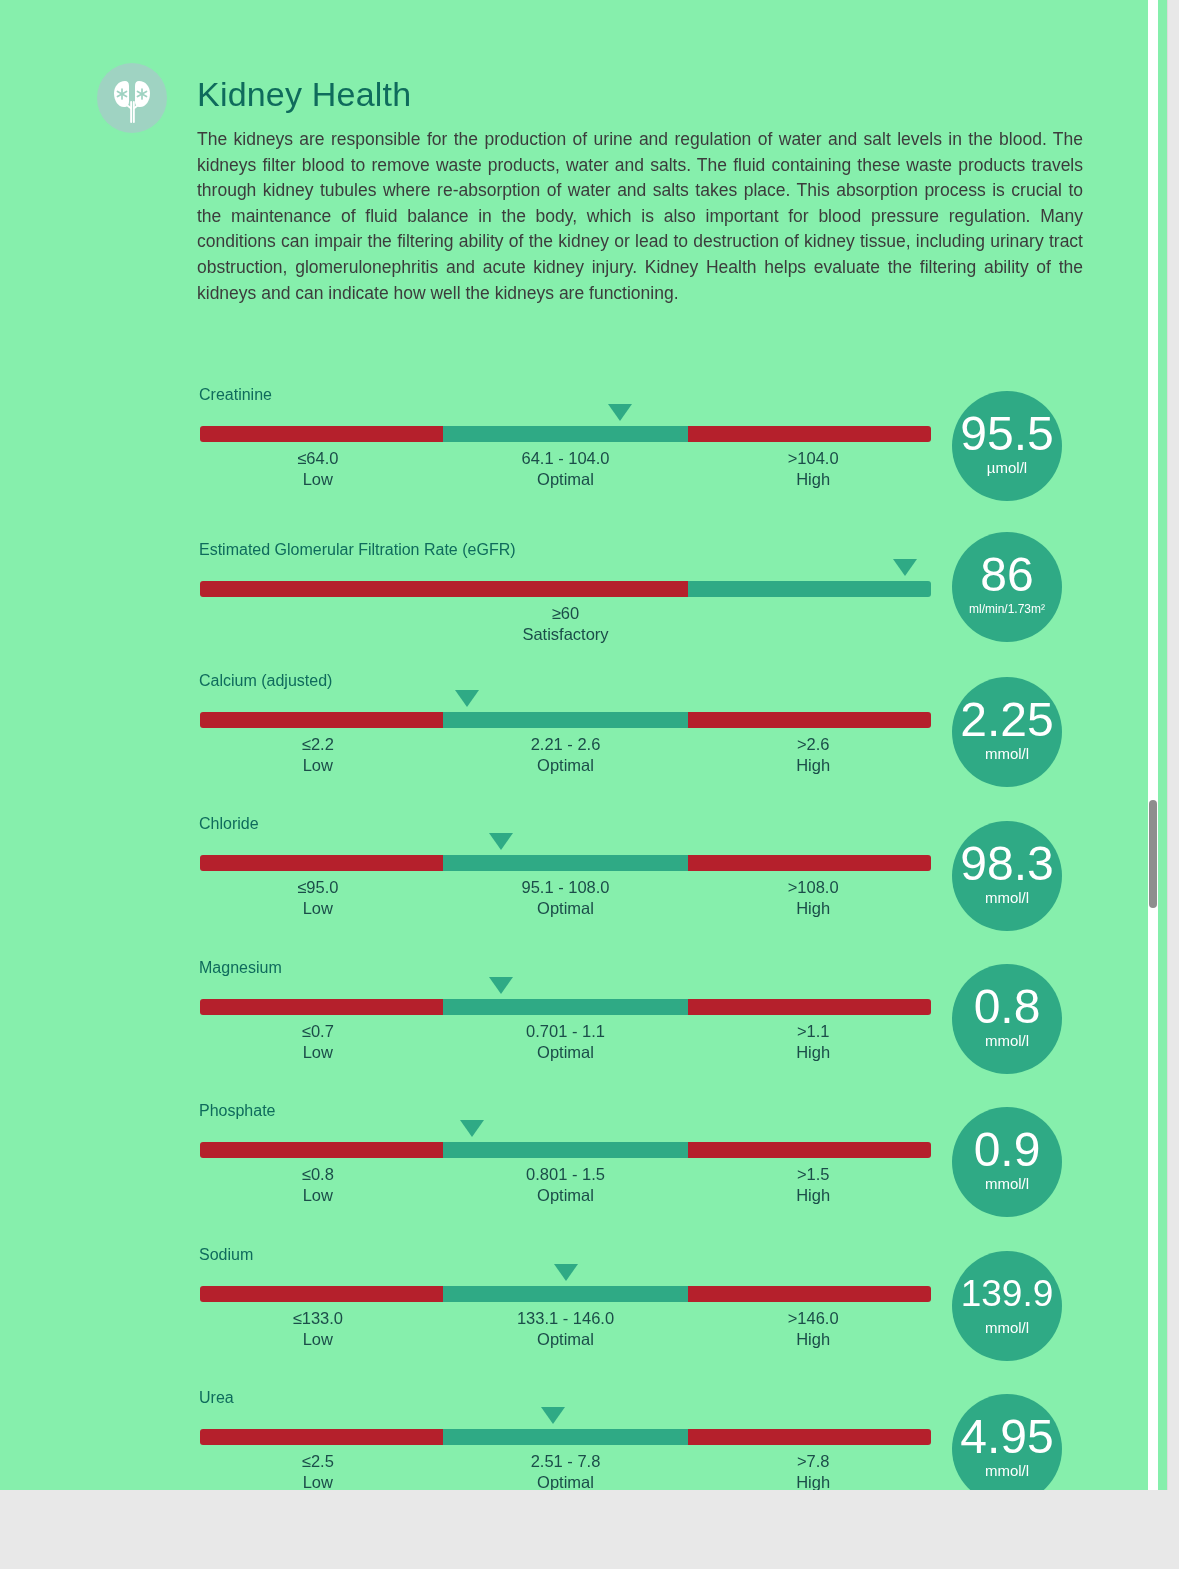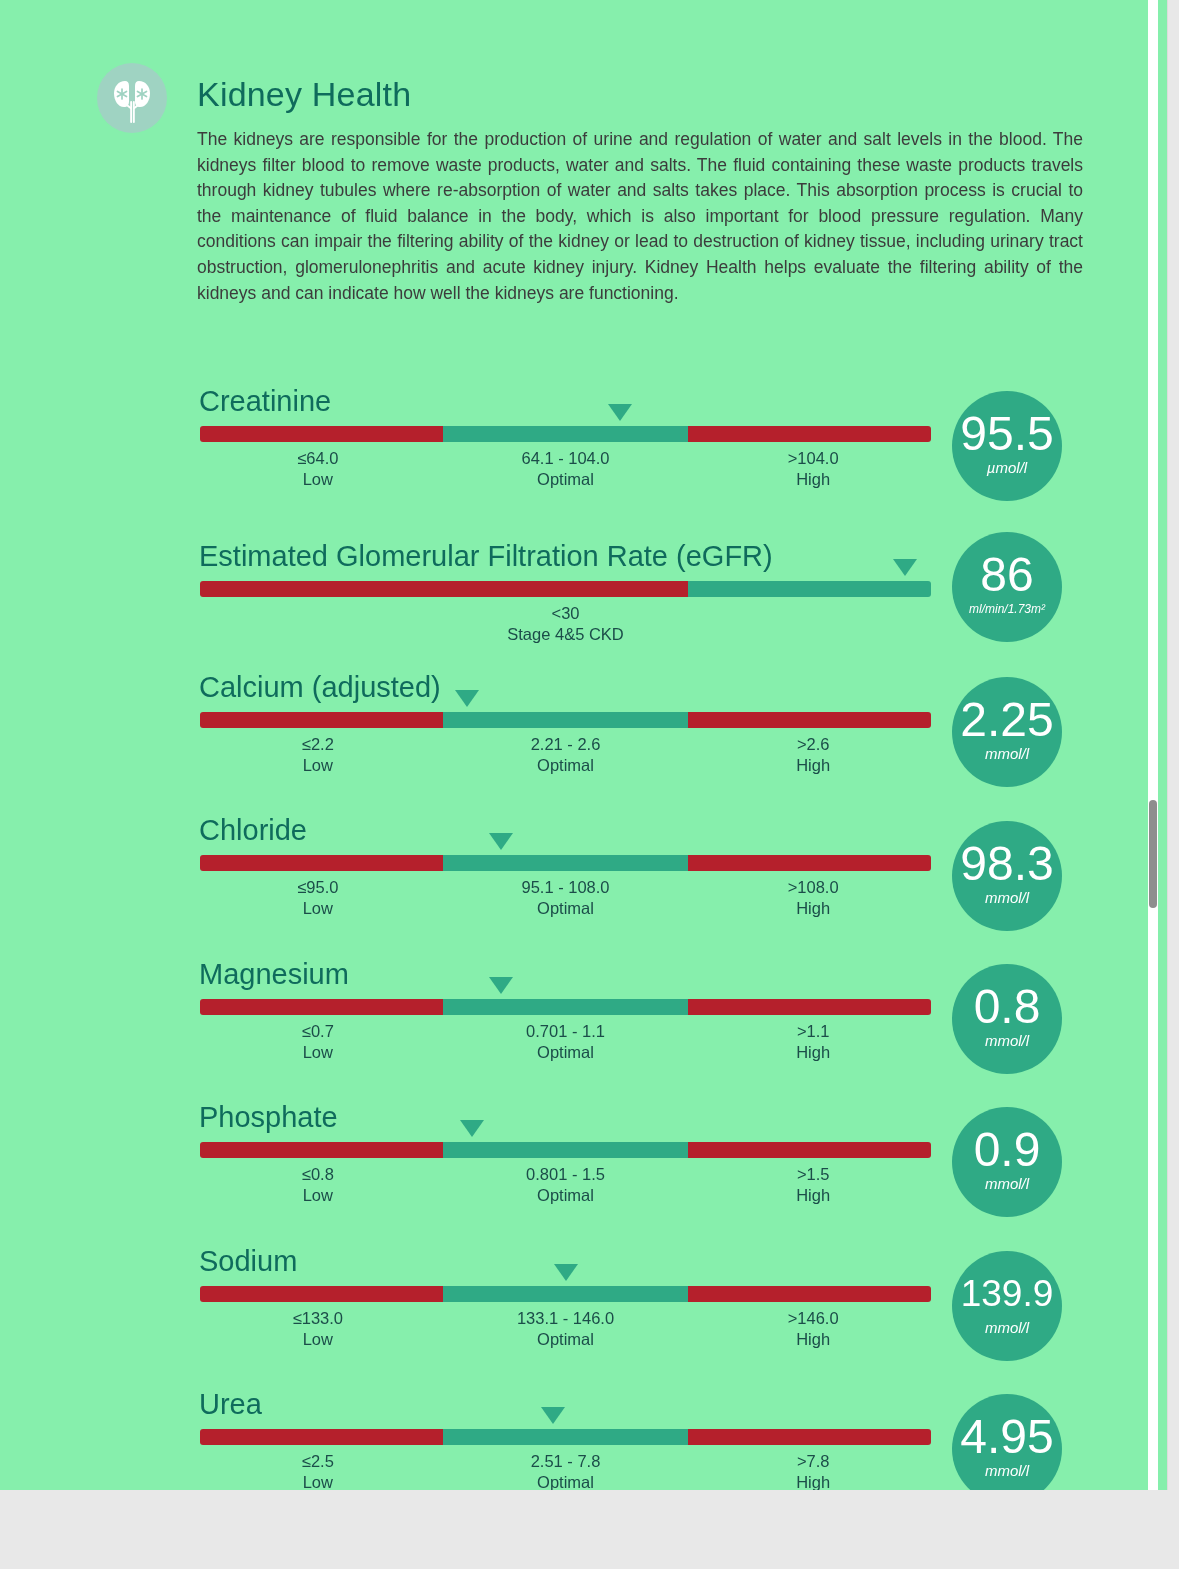--- a/index.html
+++ b/index.html
@@ -54,21 +54,21 @@
     text-justify: inter-word;
   }
 
   
   .rows { position: absolute; left: 0; top: 0; right: 0; }
   .row { position: absolute; left: 0; width: 1168px; }
 
   .row-title {
     position: absolute;
     left: 199px; top: 0;
-    font-size: 29px;
+    font-size: 16px;
     font-weight: 400;
     color: #0f6b5c;
     white-space: nowrap;
     line-height: 1.1;
   }
 
   .bar {
     position: absolute;
     left: 200px; top: 40px;
     width: 731px; height: 16px;
@@ -125,21 +125,20 @@
     font-size: 48px;
     line-height: 40px;
     font-weight: 400;
     white-space: nowrap;
   }
   .circle .unit {
     font-size: 15px;
     line-height: 20px;
     margin-top: 4px;
     white-space: nowrap;
-    font-style: italic;
   }
   .circle.wide-val .val { font-size: 37px; }
   .circle.overflow-unit .unit { font-size: 12px; }
 
   
   .footer {
     position: absolute;
     left: 0; top: 1522px;
     width: 1130px;
     text-align: right;
@@ -219,22 +218,22 @@
       <div class="row" style="top: 541px;">
         <div class="row-title">Estimated Glomerular Filtration Rate (eGFR)</div>
         <div class="bar">
           <div class="seg red" style="width: 33.3%;"></div>
           <div class="seg red" style="width: 33.4%;"></div>
           <div class="seg green" style="width: 33.3%;"></div>
         </div>
         <div class="marker" style="left: 905.415px;"></div>
         <div class="labels">
           <div class="label-cell">
-            <span class="l1">&lt;30</span>
-            <span class="l2">Stage 4&amp;5 CKD</span>
+            <span class="l1">≥60</span>
+            <span class="l2">Satisfactory</span>
           </div>
         </div>
       </div>
       <div class="row" style="top: 672px;">
         <div class="row-title">Calcium (adjusted)</div>
         <div class="bar">
           <div class="seg red" style="width: 33.3%;"></div>
           <div class="seg green" style="width: 33.4%;"></div>
           <div class="seg red" style="width: 33.3%;"></div>
         </div>

